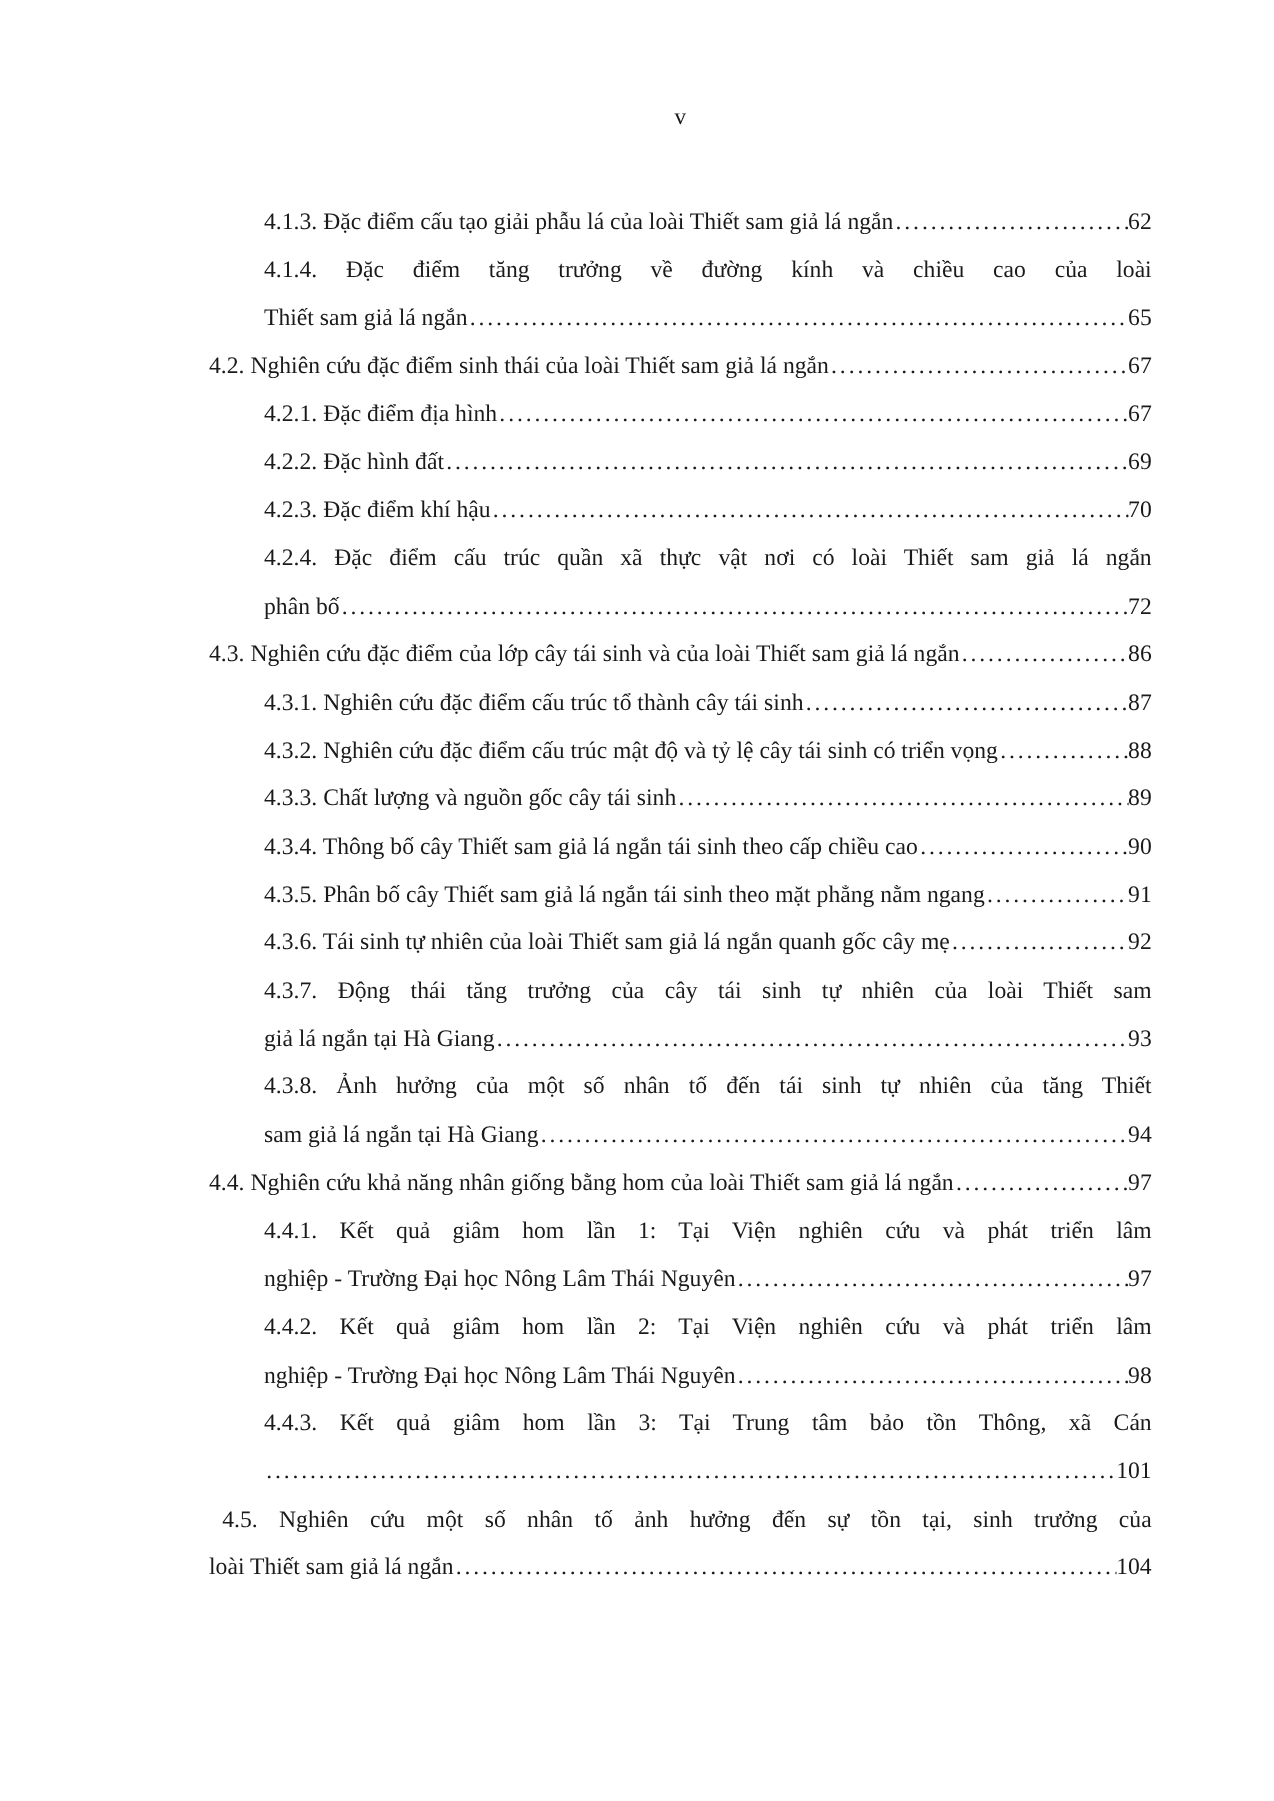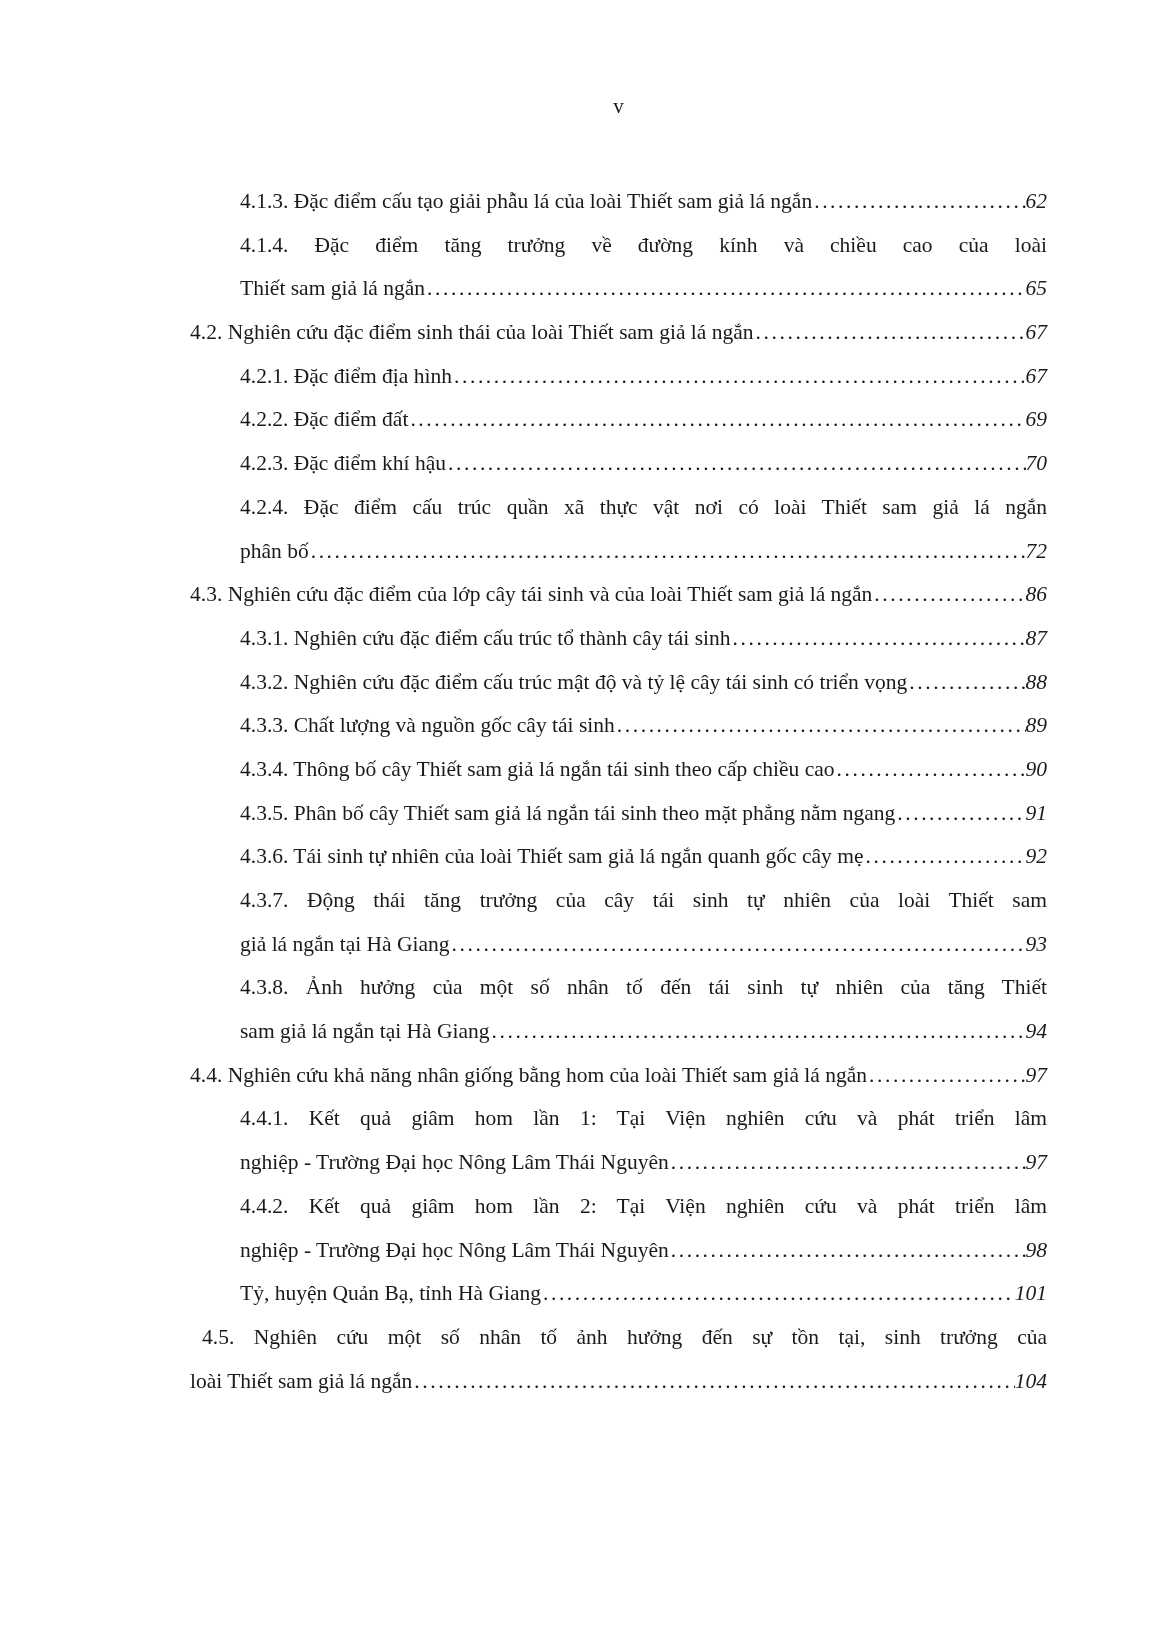--- a/index.html
+++ b/index.html
@@ -54,21 +54,21 @@
     flex: 1 1 auto;
     min-width: 10px;
     overflow: hidden;
     white-space: nowrap;
     padding-left: 2px;
   }
   .leader::before {
     content: "..........................................................................................................................................................................";
     letter-spacing: 2.6px;
   }
-  .pg { white-space: nowrap; font-style: italic; }
+  .pg { white-space: nowrap; }
 </style>
 </head>
 <body>
 
 <div class="page">
   <div class="page-num">v</div>
   <div class="toc">
       <div class="entry level-2">
         <div class="line dotline">
           <span class="txt">4.1.3. Đặc điểm cấu tạo giải phẫu lá của loài Thiết sam giả lá ngắn</span>
@@ -93,21 +93,21 @@
       </div>
       <div class="entry level-2">
         <div class="line dotline">
           <span class="txt">4.2.1. Đặc điểm địa hình</span>
           <span class="leader"></span>
           <span class="pg">67</span>
         </div>
       </div>
       <div class="entry level-2">
         <div class="line dotline">
-          <span class="txt">4.2.2. Đặc điểm đất</span>
+          <span class="txt">4.2.2. Đặc hình đất</span>
           <span class="leader"></span>
           <span class="pg">69</span>
         </div>
       </div>
       <div class="entry level-2">
         <div class="line dotline">
           <span class="txt">4.2.3. Đặc điểm khí hậu</span>
           <span class="leader"></span>
           <span class="pg">70</span>
         </div>
@@ -202,22 +202,22 @@
       </div>
       <div class="entry level-2">
         <div class="line jline"><span class="txt">4.4.2. Kết quả giâm hom lần 2: Tại Viện nghiên cứu và phát triển lâm</span></div>
         <div class="line dotline">
           <span class="txt">nghiệp - Trường Đại học Nông Lâm Thái Nguyên</span>
           <span class="leader"></span>
           <span class="pg">98</span>
         </div>
       </div>
       <div class="entry level-2">
-        <div class="line dotline">
-          <span class="txt">Tỷ, huyện Quản Bạ, tỉnh Hà Giang</span>
+        <div class="line jline"><span class="txt">4.4.3. Kết quả giâm hom lần 3: Tại Trung tâm bảo tồn Thông, xã Cán</span></div>
+        <div class="line dotline">
           <span class="leader"></span>
           <span class="pg">101</span>
         </div>
       </div>
       <div class="entry level-1">
         <div class="line jline"><span class="txt">4.5. Nghiên cứu một số nhân tố ảnh hưởng đến sự tồn tại, sinh trưởng của</span></div>
         <div class="line dotline">
           <span class="txt">loài Thiết sam giả lá ngắn</span>
           <span class="leader"></span>
           <span class="pg">104</span>

